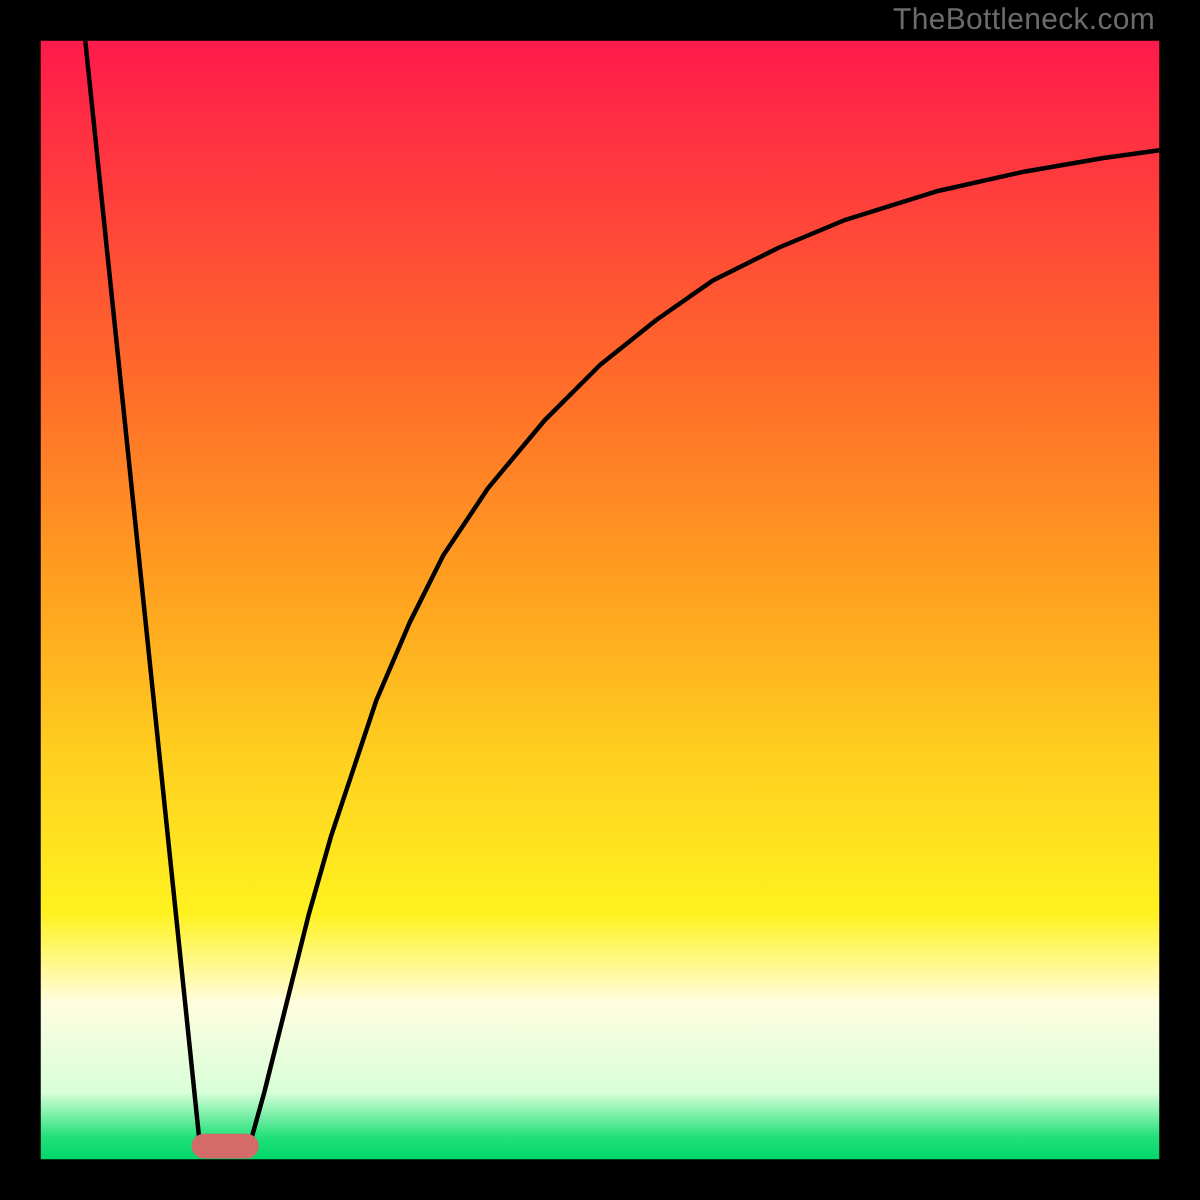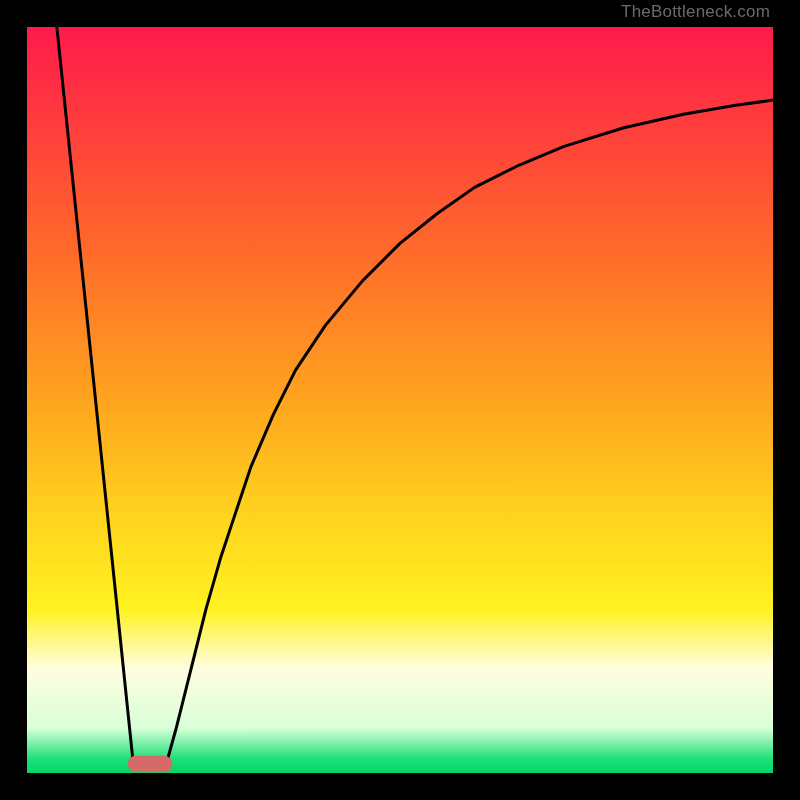--- a/index.html
+++ b/index.html
@@ -23,21 +23,21 @@
     left: 0;
     top: 0;
     width: 746px;
     height: 746px;
   }
   .watermark {
     position: absolute;
     top: 2px;
     right: 30px;
     font-family: Arial, Helvetica, sans-serif;
-    font-size: 17px;
+    font-size: 20px;
     font-weight: 500;
     color: #6b6b6b;
     letter-spacing: 0.2px;
   }
 </style>
 </head>
 <body>
 
 <div class="frame">
   <svg class="plot" viewBox="0 0 746 746" preserveAspectRatio="none">

